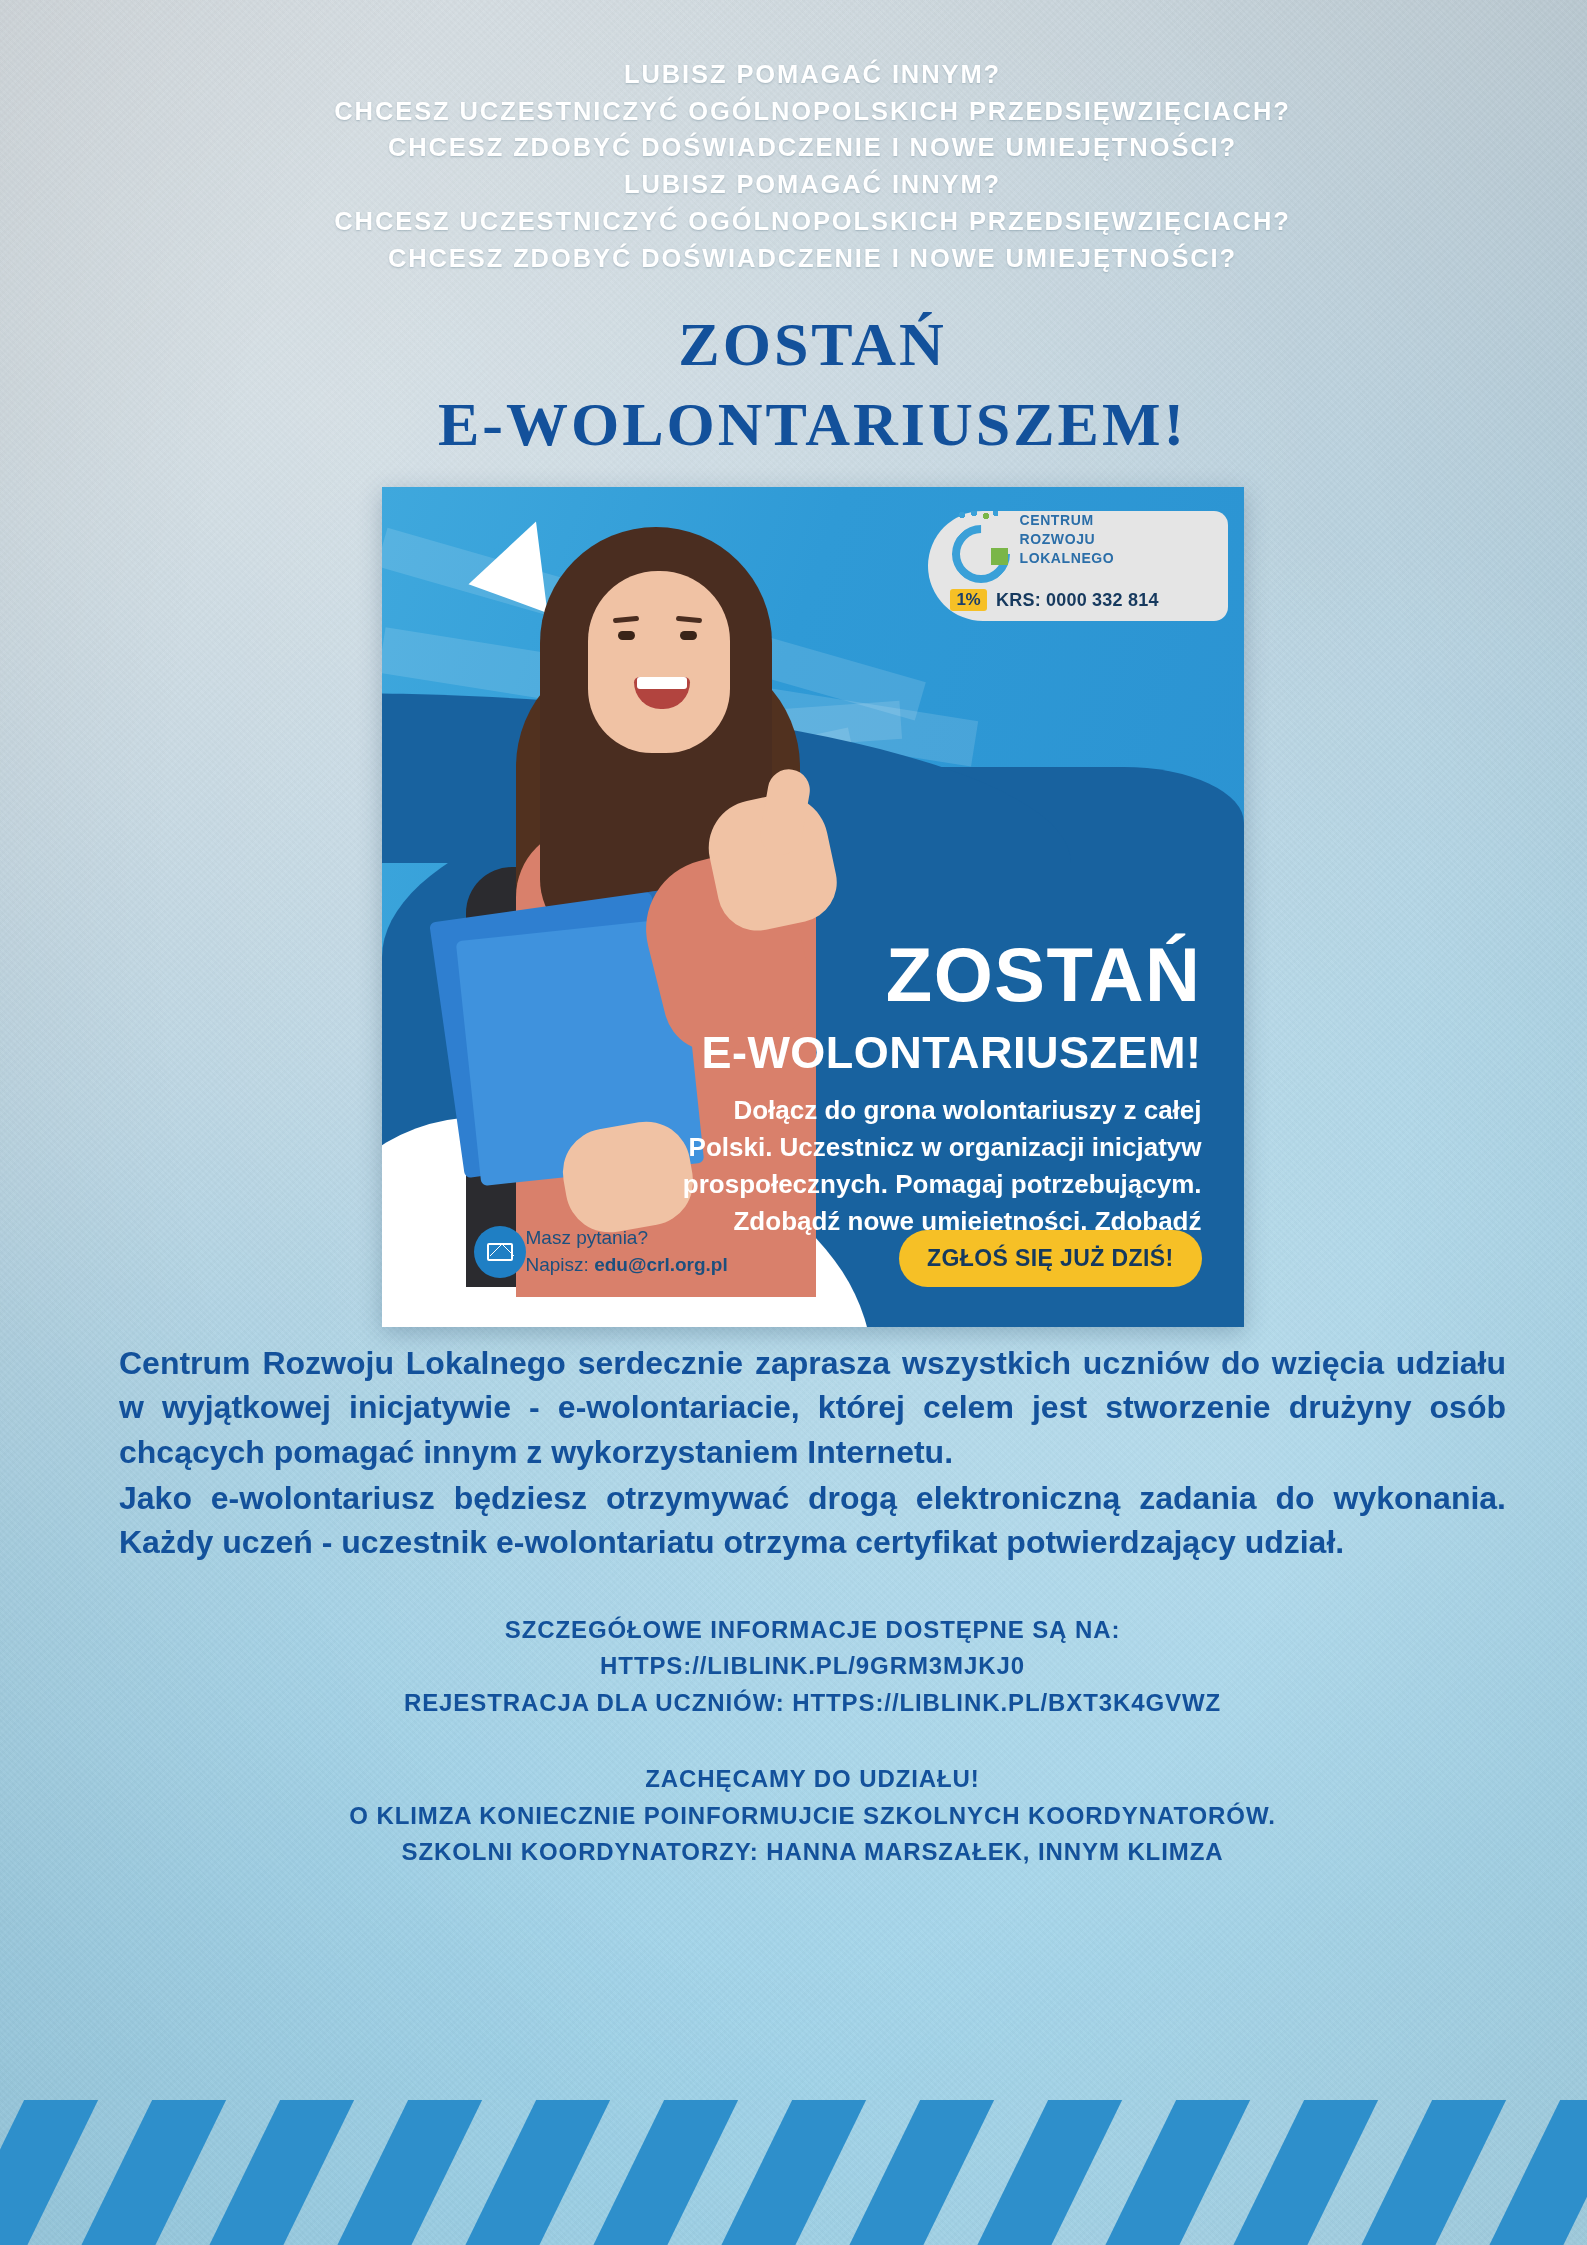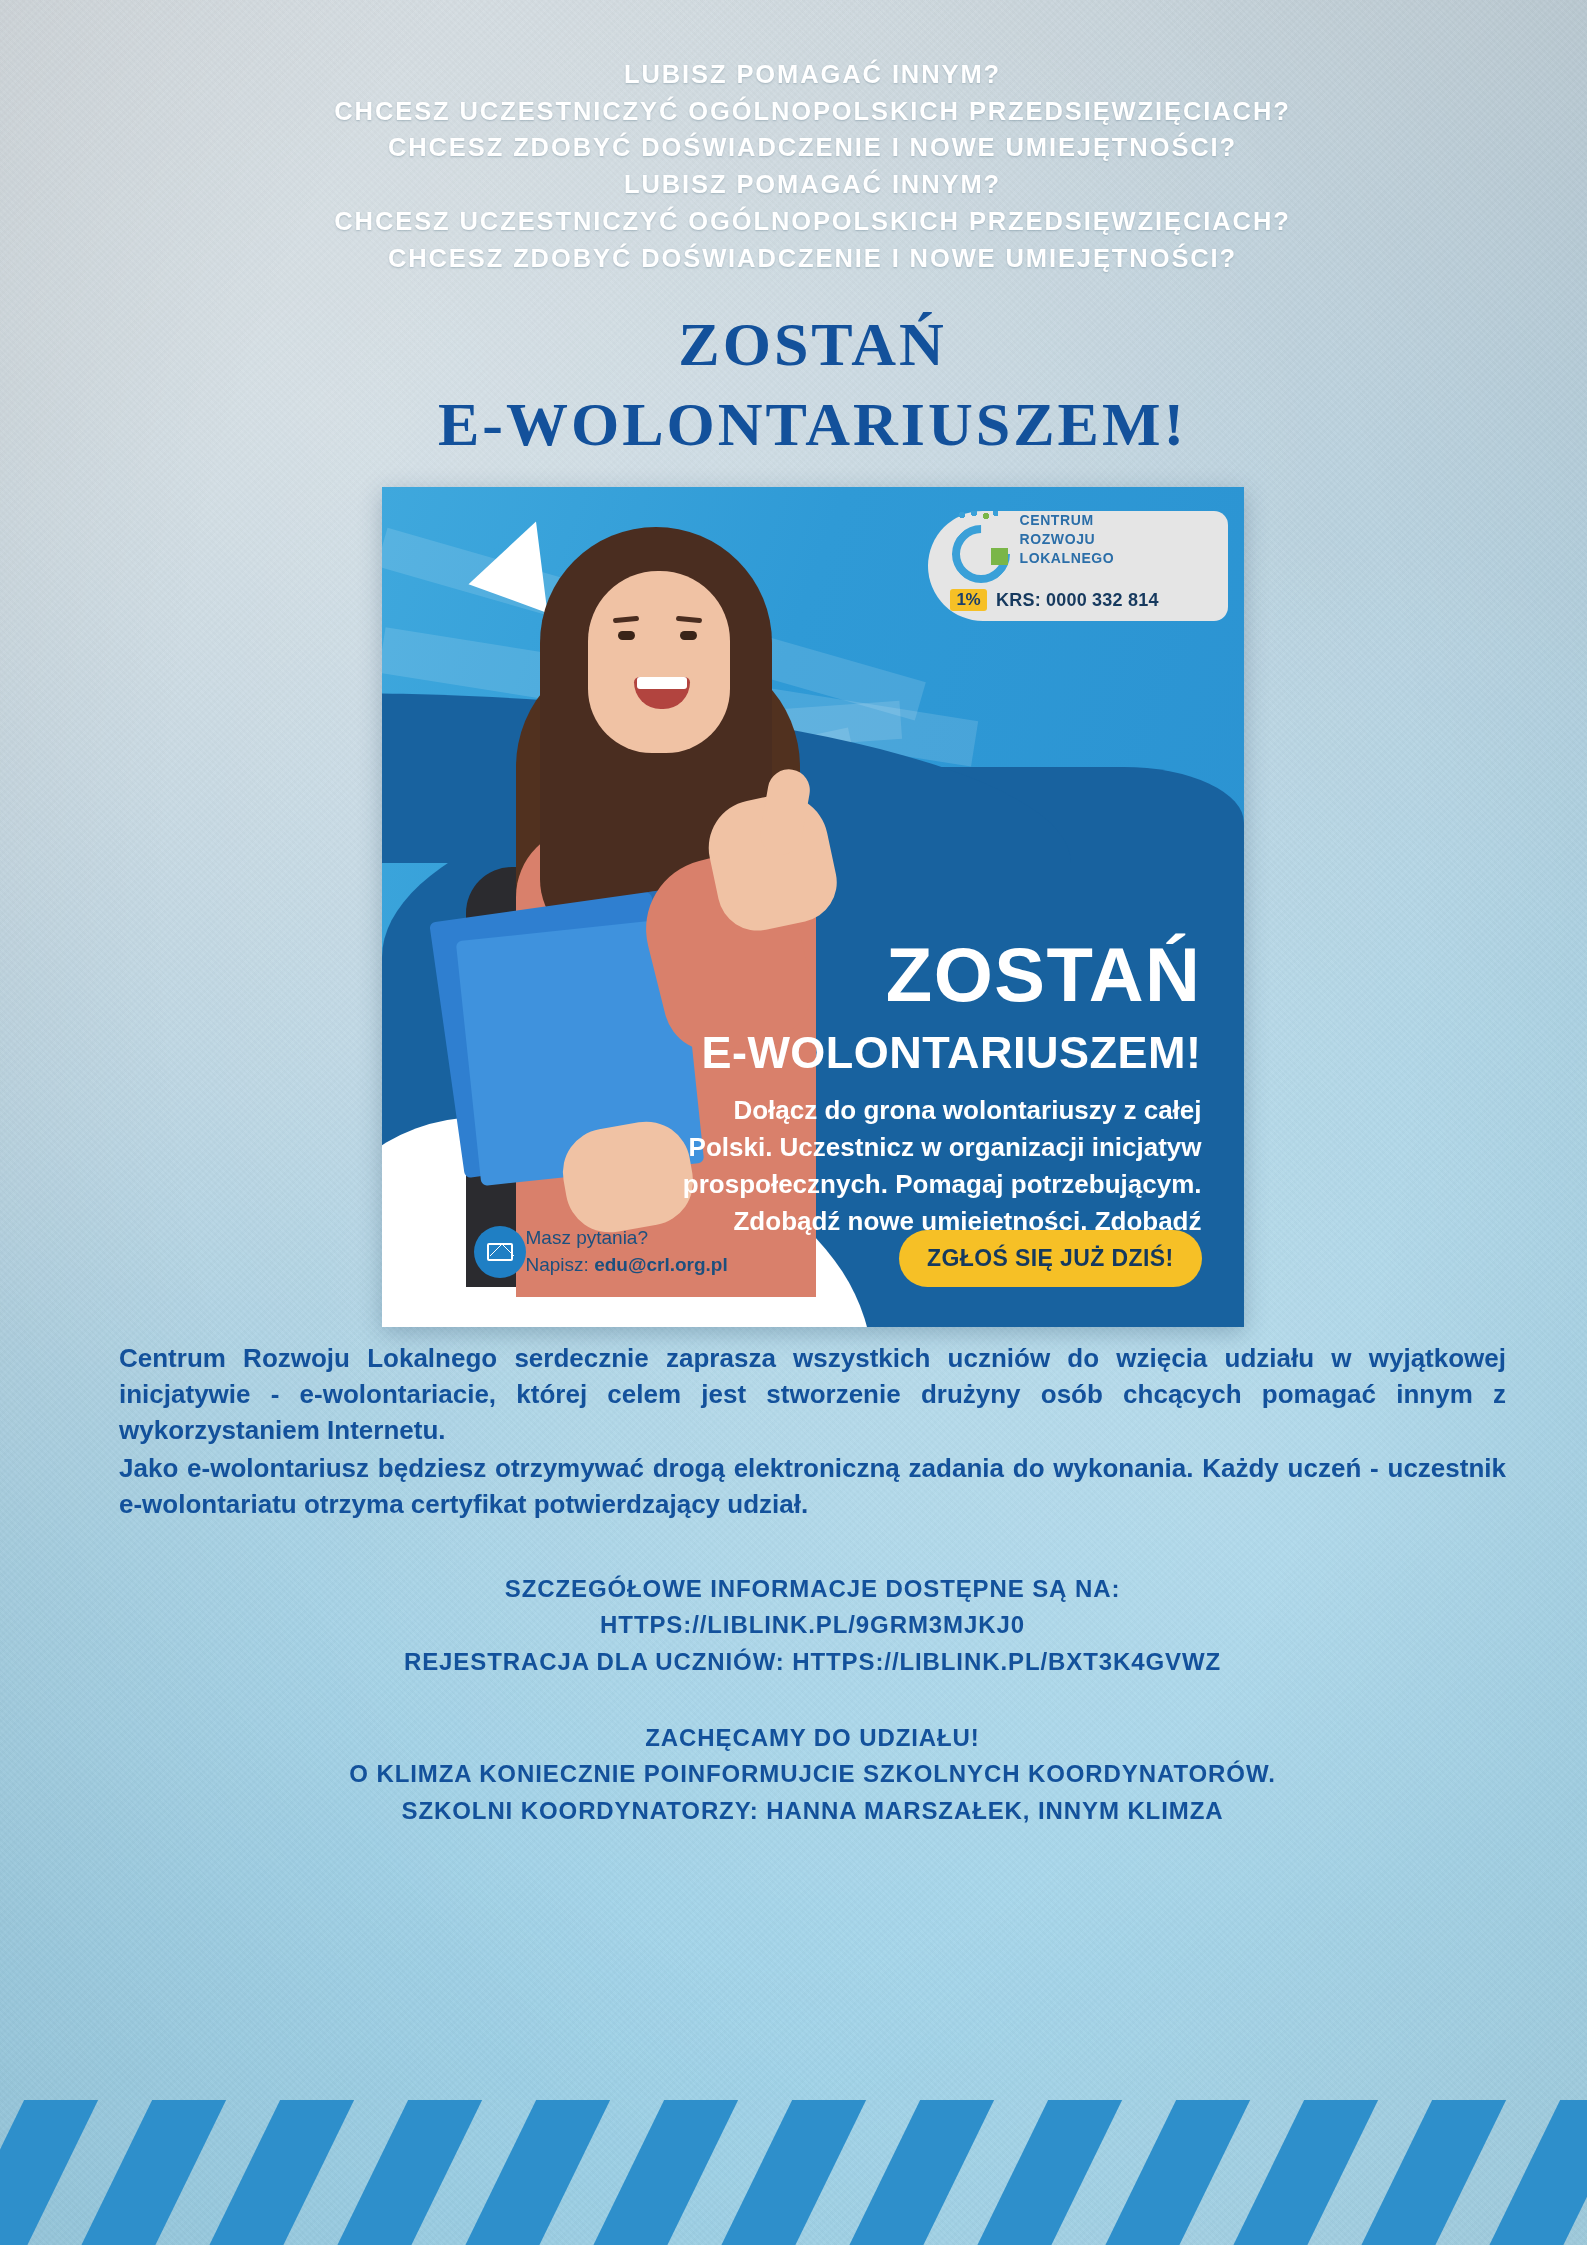--- a/index.html
+++ b/index.html
@@ -426,21 +426,21 @@
     font-size: 19px;
     line-height: 1.42;
   }
   .contact-lines .bold { font-weight: bold; }
 
   
   .body-copy {
     margin: 14px 100px 0 100px;
     color: #13519b;
     font-weight: bold;
-    font-size: 26px;
+    font-size: 32px;
     line-height: 1.38;
     text-align: justify;
   }
   .body-copy p { margin: 0; }
   .body-copy p + p { margin-top: 2px; }
 
   
   .info-block {
     margin-top: 48px;
     text-align: center;

